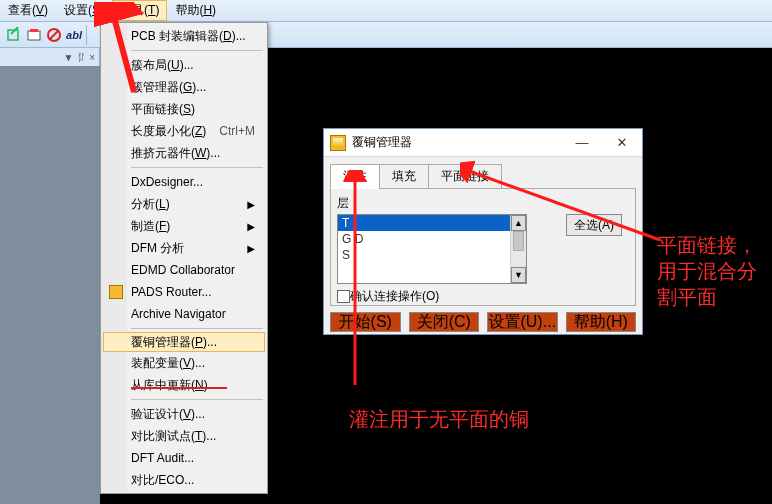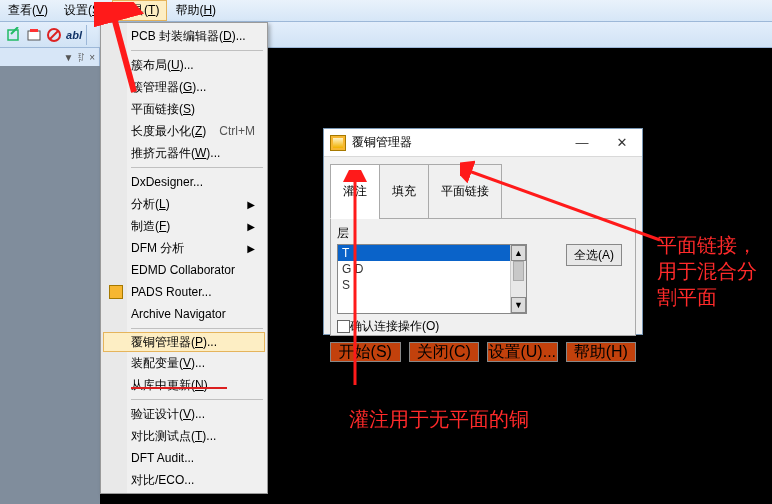--- a/index.html
+++ b/index.html
@@ -46,21 +46,21 @@
 
   
   .dialog { position: absolute; left: 323px; top: 128px; width: 320px; height: 207px;
     background: #f0f0f0; border: 1px solid #7a98b5; font-size: 12px; }
   .dialog .titlebar { height: 28px; background:#fff; display:flex; align-items:center; padding-left:6px; border-bottom:1px solid #d9d9d9;}
   .dialog .titlebar .ticon { width:16px; height:16px; background:#f7b731; margin-right:6px; border:1px solid #a67900; position:relative;}
   .dialog .titlebar .ticon::after{content:""; position:absolute; left:2px; top:2px; right:2px; bottom:2px; background:linear-gradient(#fff3c6,#f2b200);}
   .dialog .titlebar .tctl { margin-left:auto; display:flex;}
   .dialog .titlebar .tctl div { width:40px; height:26px; display:flex; align-items:center; justify-content:center; font-size:13px; color:#333;}
   .dialog .tabs { display:flex; margin: 6px 6px 0 6px; }
-  .dialog .tab { padding: 18px 12px; border:1px solid #aaa; background:#f0f0f0; font-size:12px; margin-right:-1px; position:relative; top:1px;}
+  .dialog .tab { padding: 3px 12px; border:1px solid #aaa; background:#f0f0f0; font-size:12px; margin-right:-1px; position:relative; top:1px;}
   .dialog .tab.active { background:#fff; border-bottom:1px solid #fff;}
   .dialog .tabbody { margin:0 6px 6px 6px; border:1px solid #aaa; background:#f0f0f0; padding:6px; height:118px;}
   .dialog .listwrap { display:flex; gap:6px;}
   .dialog .listbox { width:190px; height:70px; border:1px solid #888; background:#fff; overflow:hidden; position:relative;}
   .dialog .listbox .item { padding:0 4px; font-size:12px; line-height:16px; color:#333; white-space:nowrap;}
   .dialog .listbox .item.sel { background:#0a63c9; color:#fff;}
   .dialog .listbox .scroll { position:absolute; right:0; top:0; bottom:0; width:16px; background:#e8e8e8; border-left:1px solid #ccc;}
   .dialog .listbox .scroll .thumb{ position:absolute; left:2px; right:2px; top:2px; height:20px; background:#c8c8c8; border:1px solid #aaa;}
   .dialog .listbox .scroll .btn{ position:absolute; left:0; right:0; height:16px; background:#dcdcdc; display:flex; align-items:center; justify-content:center; font-size:9px;}
   .dialog .allbtn { width:56px; height:22px; border:1px solid #888; background:#e8e8e8; font-size:12px; display:flex; align-items:center; justify-content:center;margin-left:33px;}

